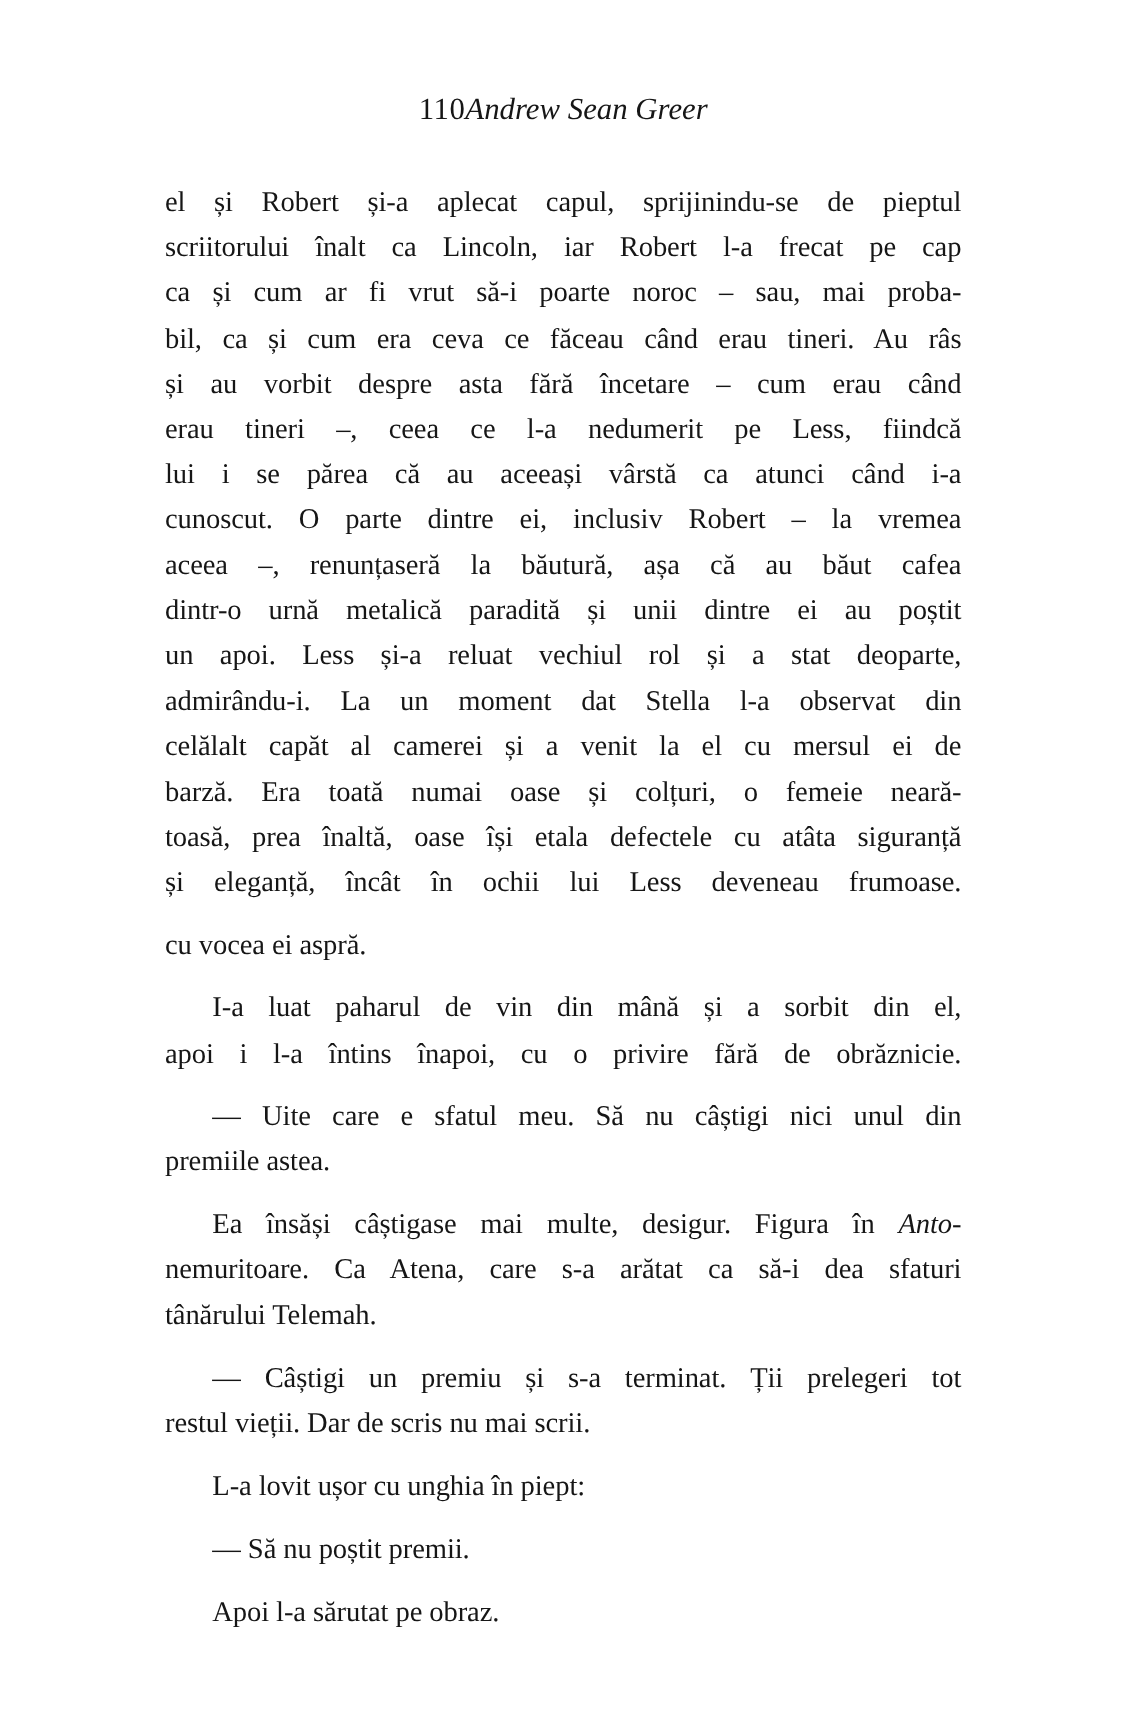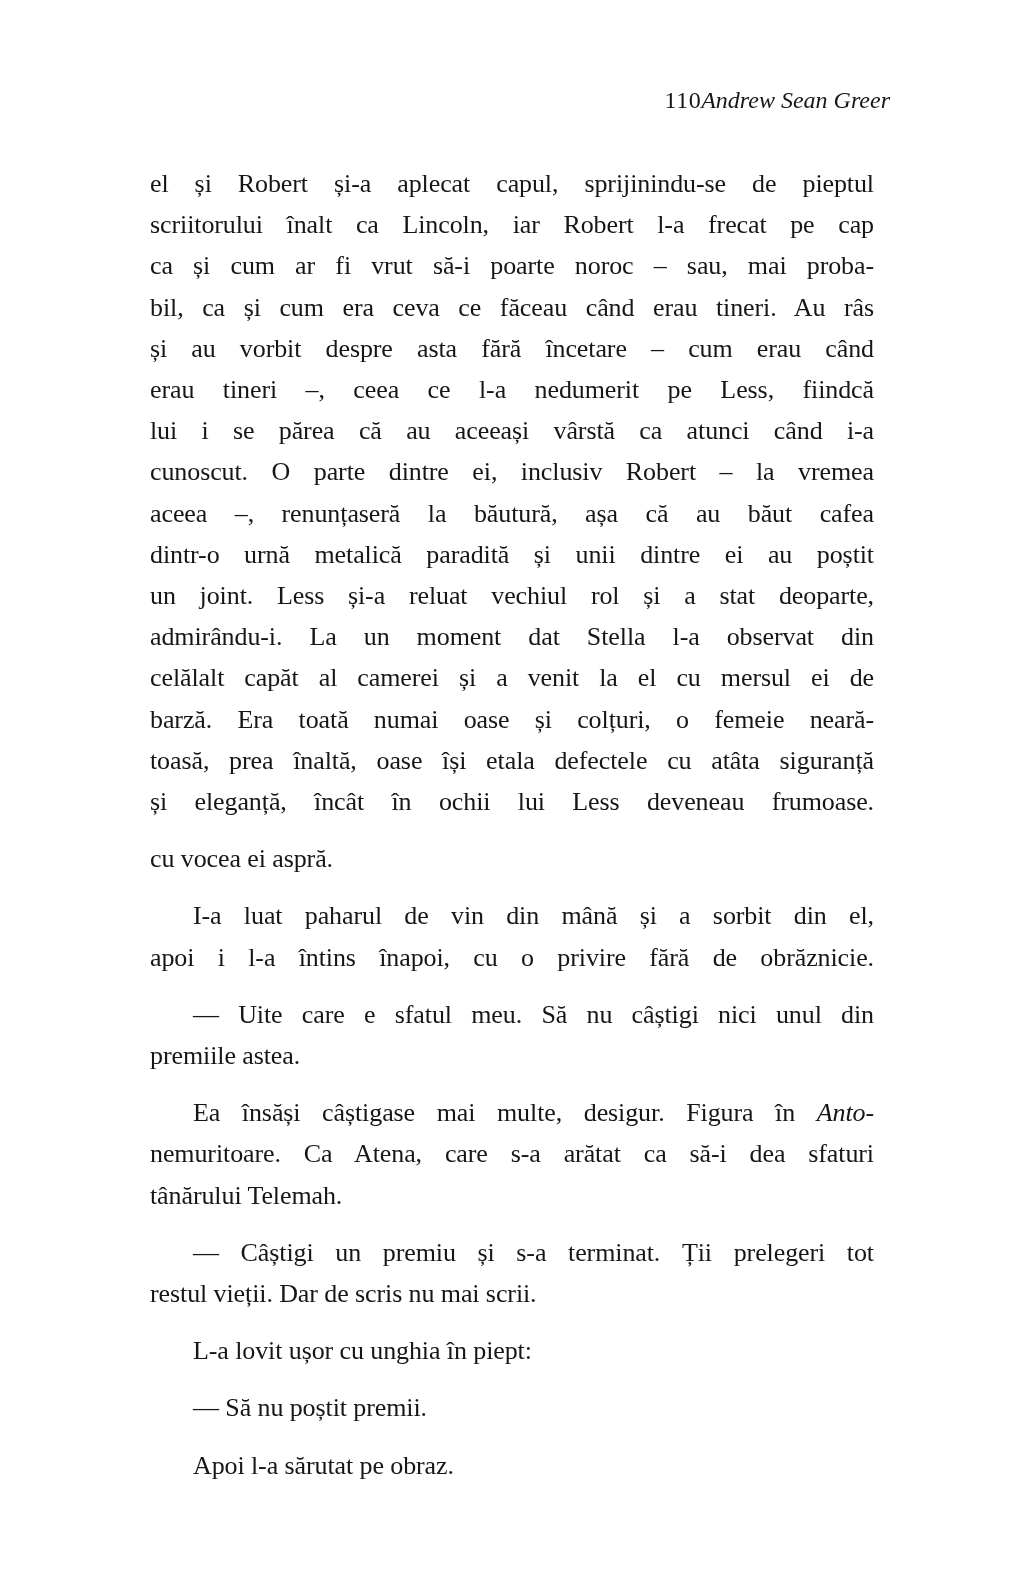--- a/index.html
+++ b/index.html
@@ -19,23 +19,23 @@
     position: absolute;
     inset: 0;
     background: #ffffff;
   }
   .page-header {
     position: absolute;
     left: 134px;
     right: 134px;
     top: 86px;
     display: flex;
-    justify-content: flex-end;
+    justify-content: center;
     align-items: baseline;
-    font-size: 24px;
+    font-size: 28px;
     line-height: 28px;
   }
   .page-number {
     font-style: normal;
     letter-spacing: 0.5px;
   }
   .running-header {
     font-style: italic;
   }
   .text-block {
@@ -78,21 +78,21 @@
         <div class="line justify"><span>el și Robert și-a aplecat capul, sprijinindu-se de pieptul</span></div>
         <div class="line justify"><span>scriitorului înalt ca Lincoln, iar Robert l-a frecat pe cap</span></div>
         <div class="line justify"><span>ca și cum ar fi vrut să-i poarte noroc – sau, mai proba-</span></div>
         <div class="line justify"><span>bil, ca și cum era ceva ce făceau când erau tineri. Au râs</span></div>
         <div class="line justify"><span>și au vorbit despre asta fără încetare – cum erau când</span></div>
         <div class="line justify"><span>erau tineri –, ceea ce l-a nedumerit pe Less, fiindcă</span></div>
         <div class="line justify"><span>lui i se părea că au aceeași vârstă ca atunci când i-a</span></div>
         <div class="line justify"><span>cunoscut. O parte dintre ei, inclusiv Robert – la vremea</span></div>
         <div class="line justify"><span>aceea –, renunțaseră la băutură, așa că au băut cafea</span></div>
         <div class="line justify"><span>dintr-o urnă metalică paradită și unii dintre ei au poștit</span></div>
-        <div class="line justify"><span>un joint. Less și-a reluat vechiul rol și a stat deoparte,</span></div>
+        <div class="line justify"><span>un apoi. Less și-a reluat vechiul rol și a stat deoparte,</span></div>
         <div class="line justify"><span>admirându-i. La un moment dat Stella l-a observat din</span></div>
         <div class="line justify"><span>celălalt capăt al camerei și a venit la el cu mersul ei de</span></div>
         <div class="line justify"><span>barză. Era toată numai oase și colțuri, o femeie neară-</span></div>
         <div class="line justify"><span>toasă, prea înaltă, oase își etala defectele cu atâta siguranță</span></div>
         <div class="line justify"><span>și eleganță, încât în ochii lui Less deveneau frumoase.</span></div>
       </div>
       <div class="paragraph">
         <div class="line"><span>cu vocea ei aspră.</span></div>
       </div>
       <div class="paragraph">

